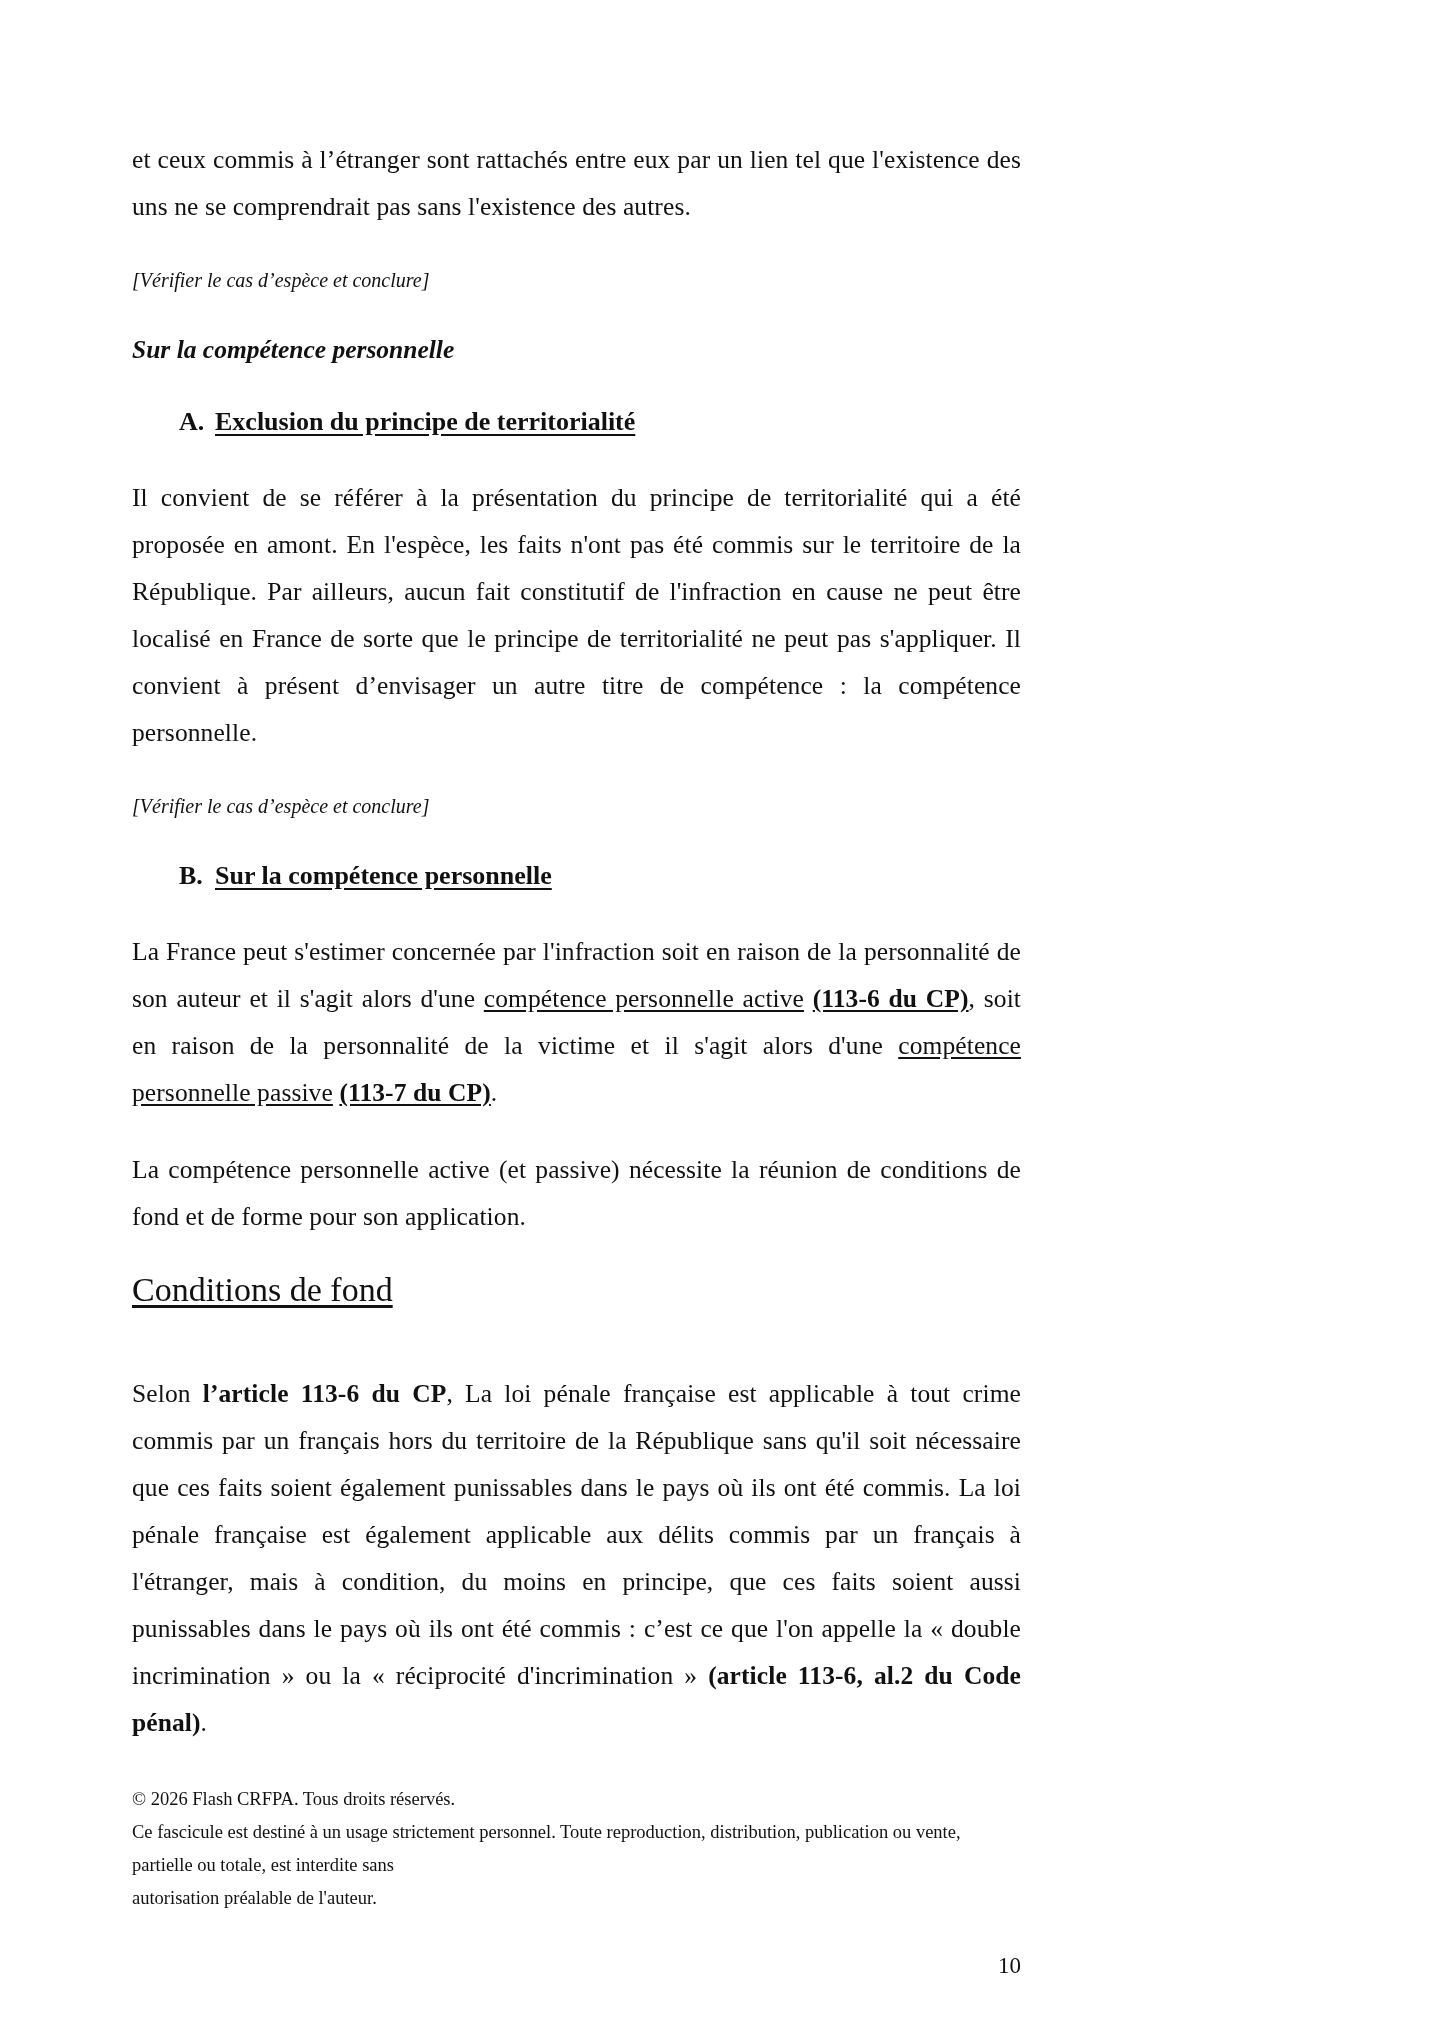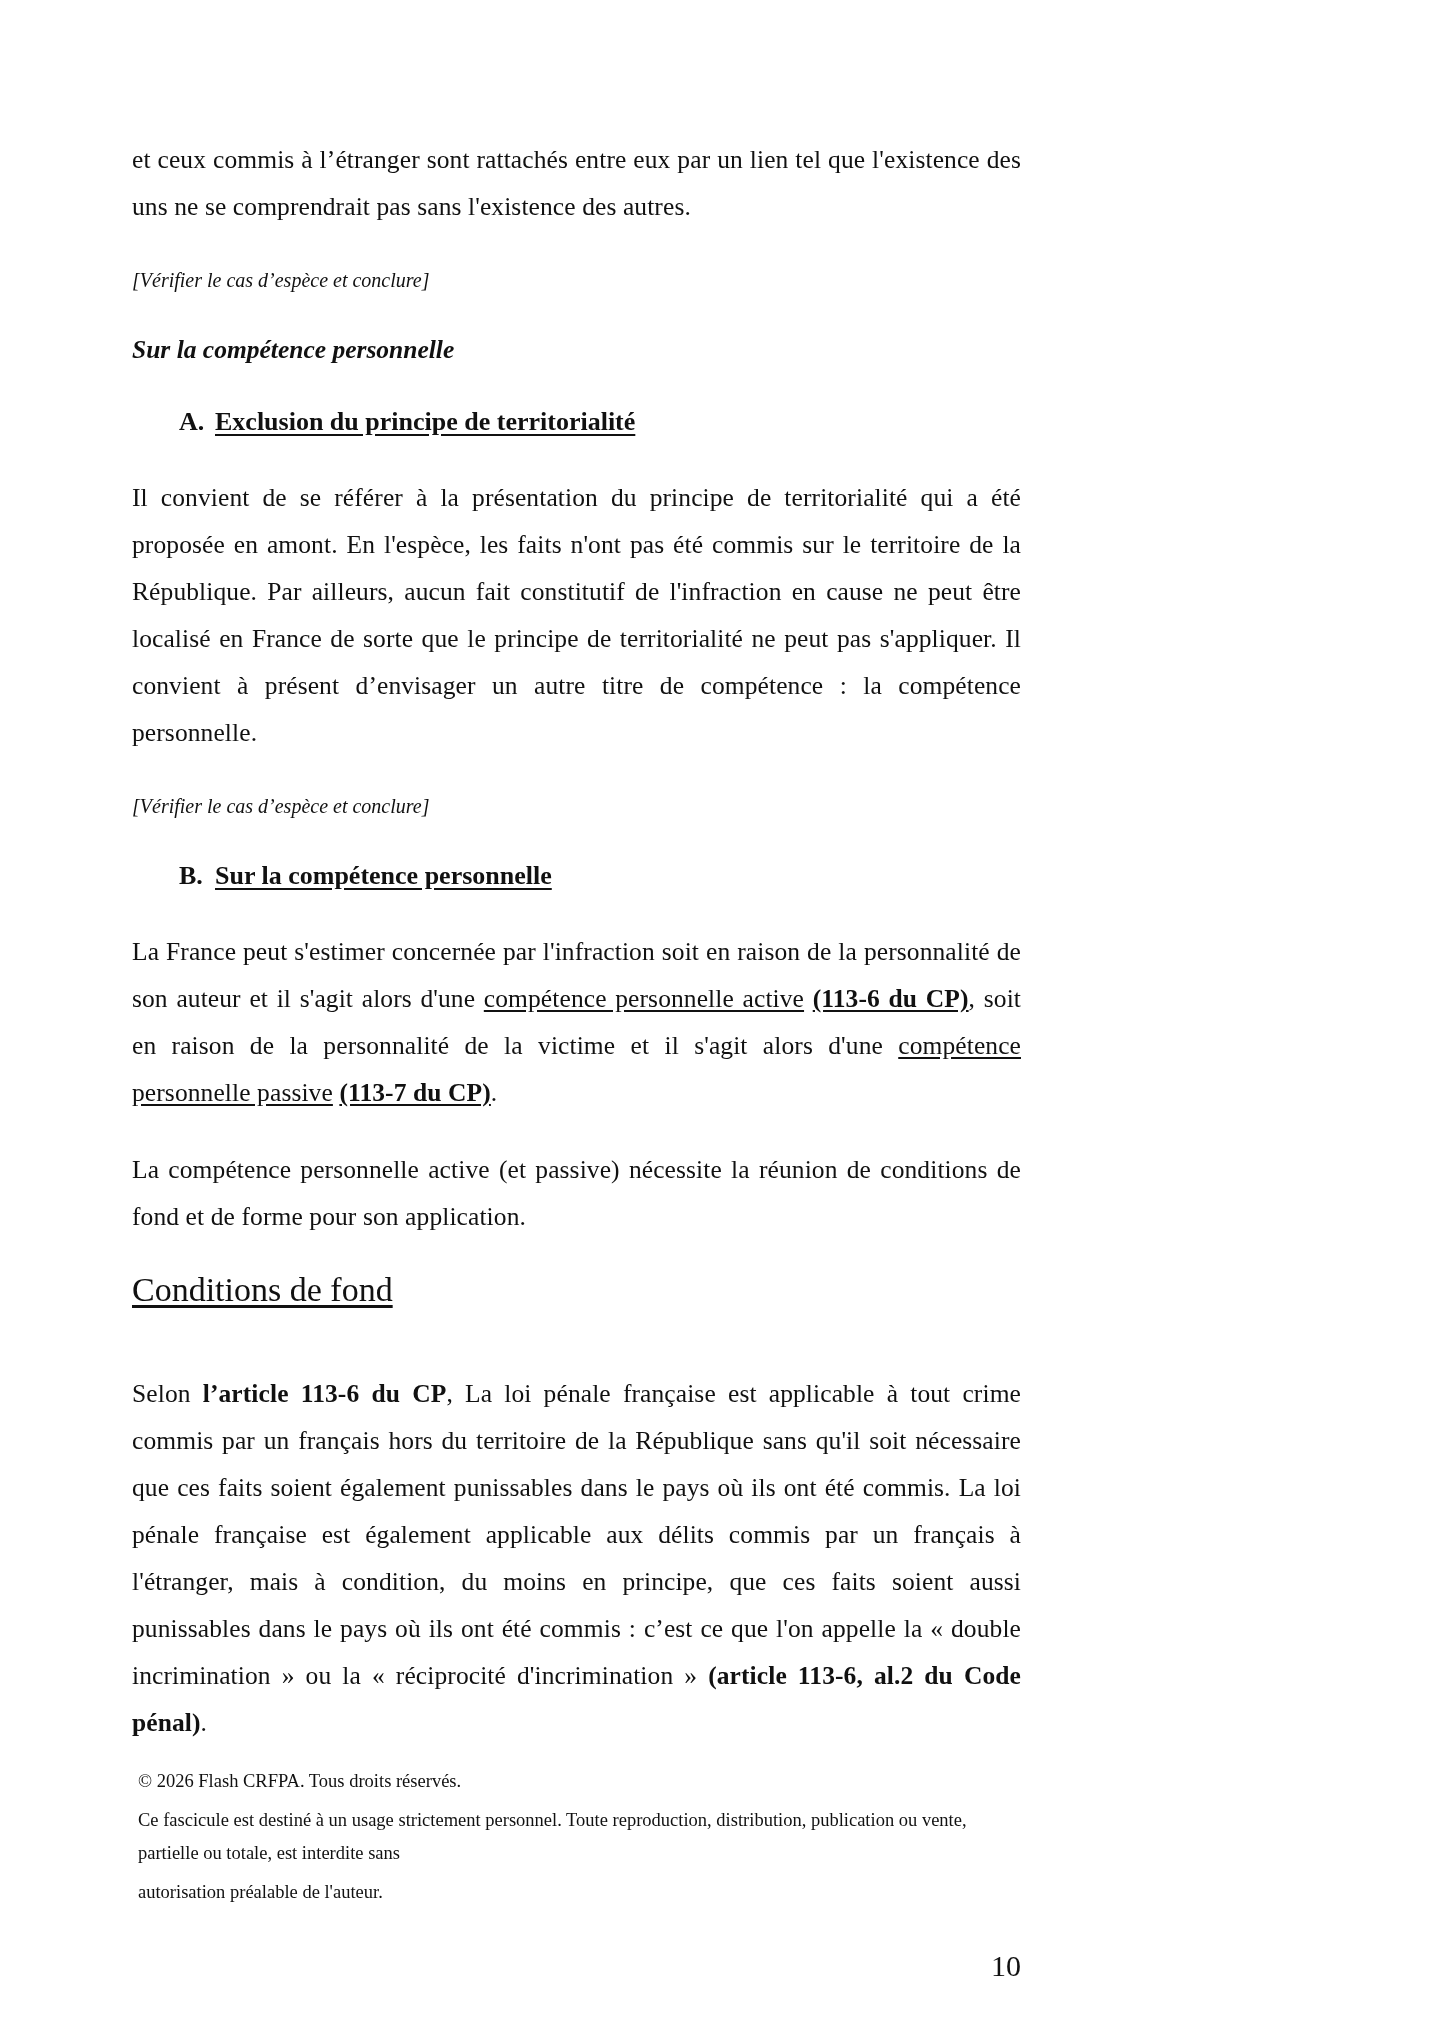--- a/index.html
+++ b/index.html
@@ -72,28 +72,28 @@
 
   .footer {
     position: absolute;
     left: 132px;
     right: 124px;
     bottom: 126px;
   }
   .footer-line {
     font-size: 18.5px;
     line-height: 33px;
-    margin: 6px;
+    margin: 0;
     color: #111111;
   }
   .page-number {
     position: absolute;
     right: 124px;
     bottom: 60px;
-    font-size: 30px;
+    font-size: 23px;
     line-height: 30px;
     text-align: right;
   }
 </style>
 </head>
 <body>
 
 <div class="page">
 
   <p class="body-text">et ceux commis à l’étranger sont rattachés entre eux par un lien tel que l'existence des uns ne se comprendrait pas sans l'existence des autres.</p>

